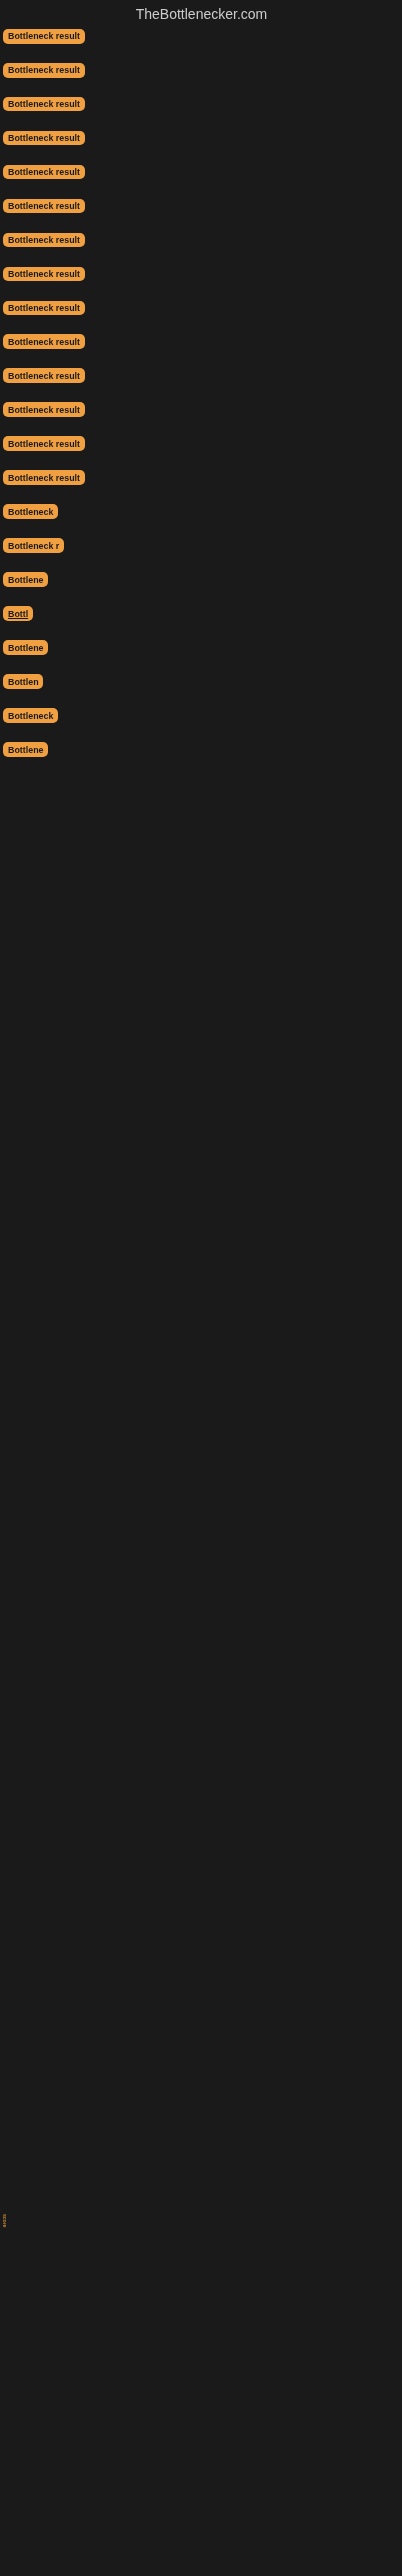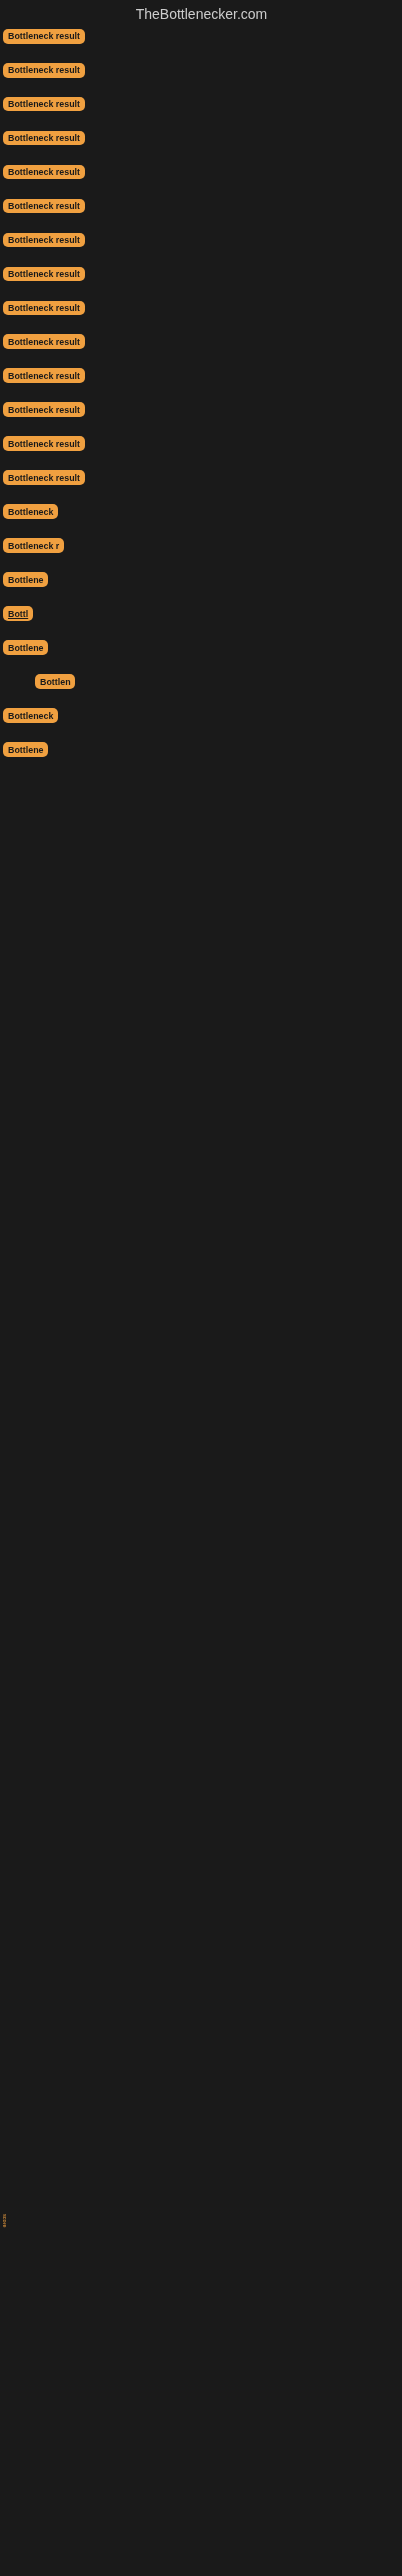--- a/index.html
+++ b/index.html
@@ -70,19 +70,19 @@
     <div class="bottleneck-item" style="padding-top: 13px;"><span class="bottleneck-badge" style="max-width: 94px;">Bottleneck result</span></div>
     <div class="bottleneck-item" style="padding-top: 13px;"><span class="bottleneck-badge" style="max-width: 93px;">Bottleneck result</span></div>
     <div class="bottleneck-item" style="padding-top: 13px;"><span class="bottleneck-badge" style="max-width: 90px;">Bottleneck result</span></div>
     <div class="bottleneck-item" style="padding-top: 13px;"><span class="bottleneck-badge" style="max-width: 89px;">Bottleneck result</span></div>
     <div class="bottleneck-item" style="padding-top: 13px;"><span class="bottleneck-badge" style="max-width: 87px;">Bottleneck result</span></div>
     <div class="bottleneck-item" style="padding-top: 13px;"><span class="bottleneck-badge" style="max-width: 56px;">Bottleneck</span></div>
     <div class="bottleneck-item" style="padding-top: 13px;"><span class="bottleneck-badge" style="max-width: 61px;">Bottleneck r</span></div>
     <div class="bottleneck-item" style="padding-top: 13px;"><span class="bottleneck-badge" style="max-width: 50px;">Bottlene</span></div>
     <div class="bottleneck-item" style="padding-top: 13px;"><span class="bottleneck-badge" style="max-width: 34px; text-decoration: underline;">Bottl</span></div>
     <div class="bottleneck-item" style="padding-top: 13px;"><span class="bottleneck-badge" style="max-width: 50px;">Bottlene</span></div>
-    <div class="bottleneck-item" style="padding-top: 13px;"><span class="bottleneck-badge" style="max-width: 45px; margin-left: 32px;">Bottlen</span></div>
+    <div class="bottleneck-item" style="padding-top: 13px;"><span class="bottleneck-badge" style="max-width: 45px;">Bottlen</span></div>
     <div class="bottleneck-item" style="padding-top: 13px;"><span class="bottleneck-badge" style="max-width: 56px;">Bottleneck</span></div>
     <div class="bottleneck-item" style="padding-top: 13px;"><span class="bottleneck-badge" style="max-width: 48px;">Bottlene</span></div>
   </div>
 
 <span class="tiny-label" id="tiny-label" style="top: 2214px;">score</span>
 
 
 </body></html>

